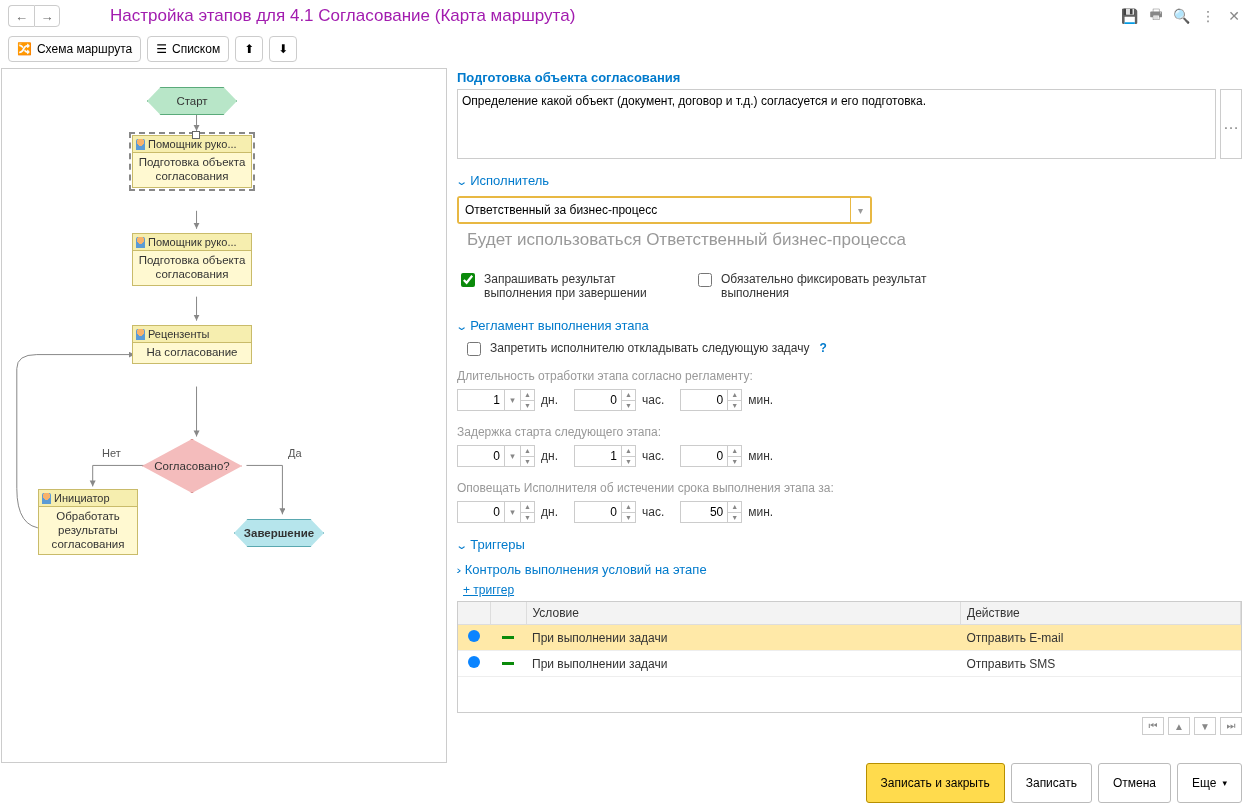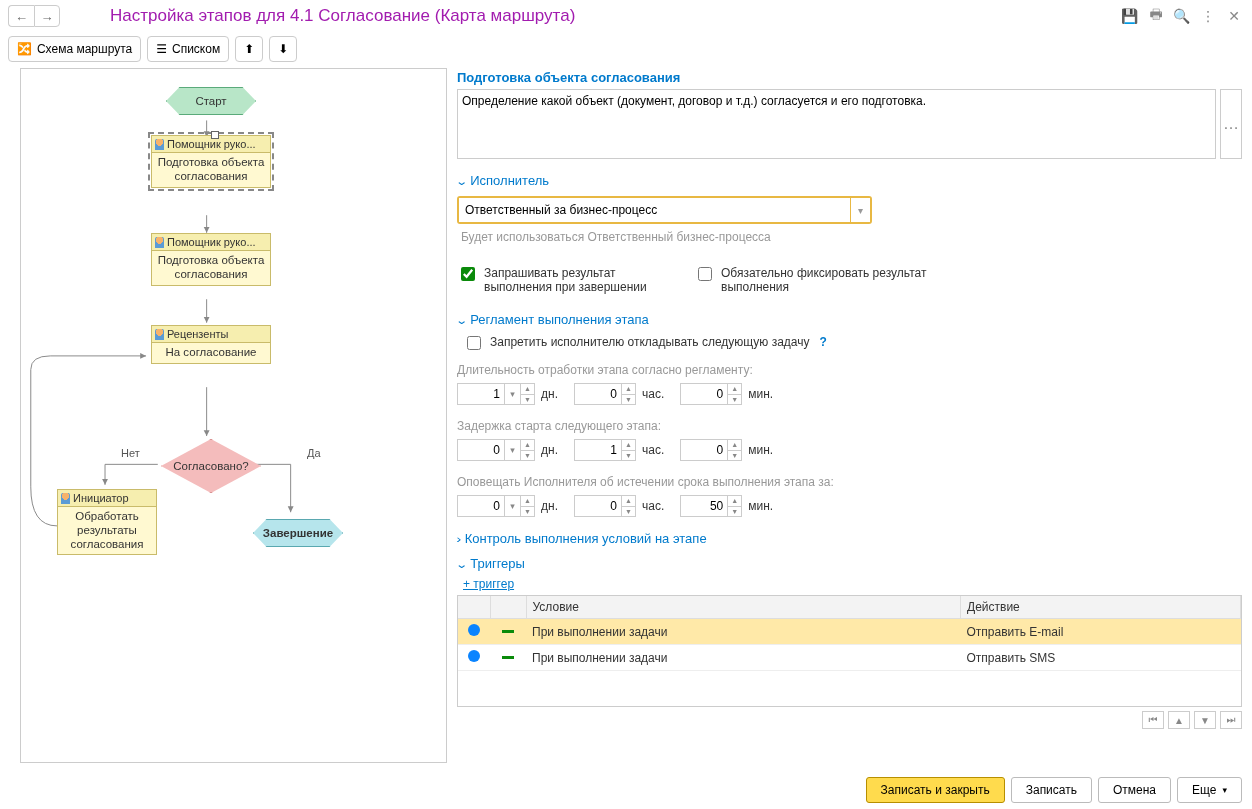--- a/index.html
+++ b/index.html
@@ -74,21 +74,21 @@
     font-size:12px;
   }
   .tool-btn.active { background:#fdfdfd; }
   .tool-btn.icon-only { width:28px; padding:0; justify-content:center;}
   .main {
     display:flex;
     height: calc(100% - 100px);
   }
   .left-pane {
     width: 455px;
-    padding: 2px 8px 8px 20px;
+    padding: 2px 8px 8px 1px;
   }
   .canvas {
     border: 1px solid #ccc;
     width: 100%;
     height: 695px;
     position:relative;
     background:#fff;
   }
   .right-pane {
     flex:1;
@@ -161,21 +161,21 @@
     width:20px;
     border-left:1px solid #e8b843;
     background:#fff;
     display:flex;
     align-items:center;
     justify-content:center;
     cursor:pointer;
     color:#999;
     font-size:10px;
   }
-  .hint { color:#999; font-size:12px; margin:2px 0 18px 4px;}
+  .hint { color:#999; font-size:17px; margin:2px 0 18px 10px;}
   .checkbox-row {
     display:flex;
     align-items:flex-start;
     gap:6px;
     margin:4px 0;
   }
   .checkbox-row input[type=checkbox]{
     width:14px;height:14px;
     margin-top:1px;
   }
@@ -255,21 +255,21 @@
     display:flex;align-items:center;justify-content:center;font-size:10px;color:#888;cursor:pointer;
   }
   .footer{
     position:absolute;
     bottom:6px;
     right:10px;
     display:flex;
     gap:6px;
   }
   .btn{
-    height:26px;
+    height:40px;
     border:1px solid #bbb;
     background:#fff;
     border-radius:3px;
     padding:12px 14px;
     font-size:12px;
     cursor:pointer;
     display:inline-flex;align-items:center;
   }
   .btn.primary{
     background:#ffdb4d;
@@ -537,22 +537,22 @@
       <div class="num-group">
           <input value="50" style="">
           <div class="spin">
             <span>▲</span>
             <span>▼</span>
           </div>
         </div>
       <span class="unit">мин.</span>
     </div>
 
+    <div class="section-header">Триггеры</div>
     <div class="section-header collapsed">Контроль выполнения условий на этапе</div>
-    <div class="section-header">Триггеры</div>
     <a class="add-trigger">+ триггер</a>
 
     <div class="table-wrap">
       <table class="triggers">
         <thead>
           <tr>
             <th style="width:30px;"></th>
             <th style="width:30px;"></th>
             <th>Условие</th>
             <th style="width:280px;">Действие</th>

